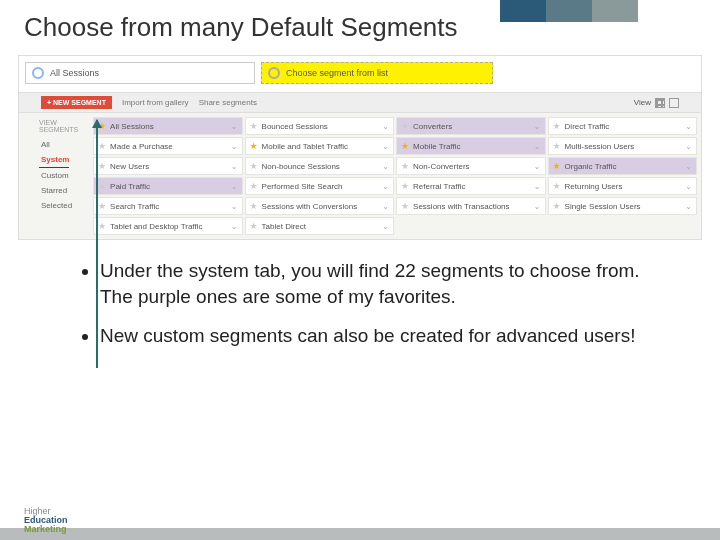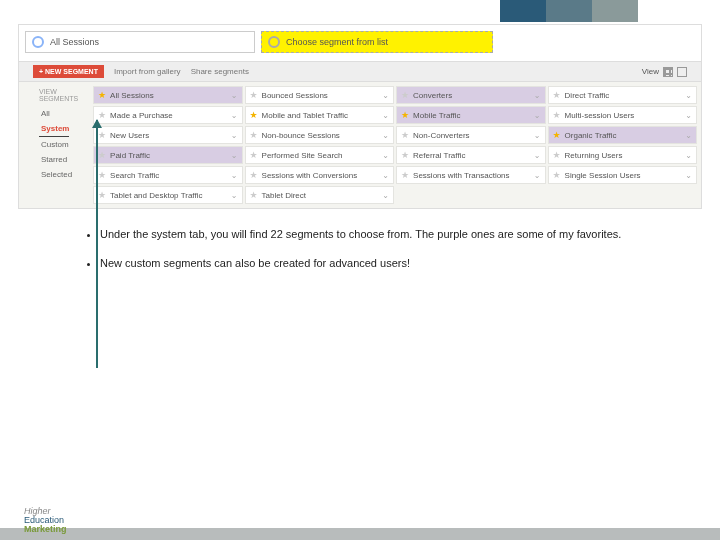--- a/index.html
+++ b/index.html
@@ -9,57 +9,58 @@
 .header-accent .a1{width:46px;background:#2a5a78}
 .header-accent .a2{width:46px;background:#5a7a88}
 .header-accent .a3{width:46px;background:#8a9a9a}
 h1{font-size:26px;font-weight:400;color:#333}
 .screenshot{margin:4px 18px 0 18px;background:#e5e5e5;border:1px solid #ddd;font-size:8px;color:#555}
 .top-selectors{display:flex;padding:6px 0 8px 0;gap:0;background:#fff}
 .selector{display:flex;align-items:center;border:1px solid #ccc;height:22px;width:230px;padding:0 6px;margin-left:6px;gap:6px;font-size:9px}
 .selector.highlight{border:1px dashed #aaa;background:#fff200;width:232px}
 .circ{width:12px;height:12px;border:2px solid #8ab4f8;border-radius:50%}
 .circ.grey{border-color:#aaa}
-.toolbar{display:flex;align-items:center;background:#eee;border-top:1px solid #ddd;border-bottom:1px solid #ddd;padding:3px 14px;gap:10px;font-size:8px}
+.toolbar{display:flex;align-items:center;background:#eee;border-top:1px solid #ddd;border-bottom:1px solid #ddd;padding:3px 22px;gap:10px;font-size:8px}
 .btn-new{background:#dd4b39;color:#fff;padding:3px 6px;font-size:7px;font-weight:bold}
 .toolbar-link{color:#777}
 .toolbar-right{margin-left:auto;display:flex;gap:4px}
 .grid-view{width:10px;height:10px;border:1px solid #999;background:linear-gradient(#999 50%,transparent 50%),linear-gradient(90deg,#999 50%,transparent 50%);background-size:5px 5px}
 .list-view{width:10px;height:10px;border:1px solid #999}
 .body-area{display:flex;background:#f4f4f0}
 .sidebar{width:70px;padding:6px 20px;font-size:8px;color:#666}
 .sidebar-title{font-size:7px;color:#999;margin-bottom:4px}
 .sidebar-item{padding:3px 2px;cursor:pointer}
 .sidebar-item.active{color:#dd4b39;border-bottom:1px solid #404040;font-weight:bold}
 .segments-grid{flex:1;padding:4px;display:grid;grid-template-columns:repeat(4,1fr);gap:2px}
 .seg{background:#fff;border:1px solid #e4e4e0;height:18px;display:flex;align-items:center;padding:0 4px;gap:4px;font-size:8px;color:#555}
 .seg.fav{background:#d8cde3}
 .star{color:#ccc;font-size:9px}
 .star.on{color:#f4b400}
 .chev{margin-left:auto;color:#aaa;font-size:8px}
-.notes{padding:18px 60px 0 100px;font-size:11px;color:#222;line-height:1.35}
+.notes{padding:18px 60px 0 100px;font-size:19px;color:#222;line-height:1.35}
 .notes li{margin-bottom:14px;list-style:disc}
 .arrow{position:absolute;left:96px;top:120px;width:2px;height:248px;background:#2a6d6d;pointer-events:none}
 .arrow:before{content:"";position:absolute;top:-1px;left:-4px;border-left:5px solid transparent;border-right:5px solid transparent;border-bottom:9px solid #2a6d6d}
 .footer{position:absolute;bottom:0;left:0;right:0;height:40px}
 .footer-bar{position:absolute;bottom:0;left:0;right:0;height:12px;background:#b8bcbc}
 .logo{position:absolute;bottom:6px;left:24px;font-size:9px;line-height:1;color:#2a5a78}
-.logo .l1{color:#888;font-style:italic}
-.logo .l2{color:#2a5a78;font-weight:normal}
+.logo .l1{color:#888;}
+.logo .l2{color:#2a5a78;font-weight:bold}
 .logo .l3{color:#7a9a3a;font-weight:bold}
 </style>
 </head>
 <body>
 
 <div class="header">
   <div class="header-accent">
     <div class="a1"></div>
       <div class="a2"></div>
       <div class="a3"></div>
   </div>
+  <h1>Choose from many Default Segments</h1>
 </div>
 
 <div class="screenshot">
   <div class="top-selectors">
     <div class="selector">
       <span class="circ"></span>
       <span>All Sessions</span>
     </div>
     <div class="selector highlight">
       <span class="circ grey"></span>

